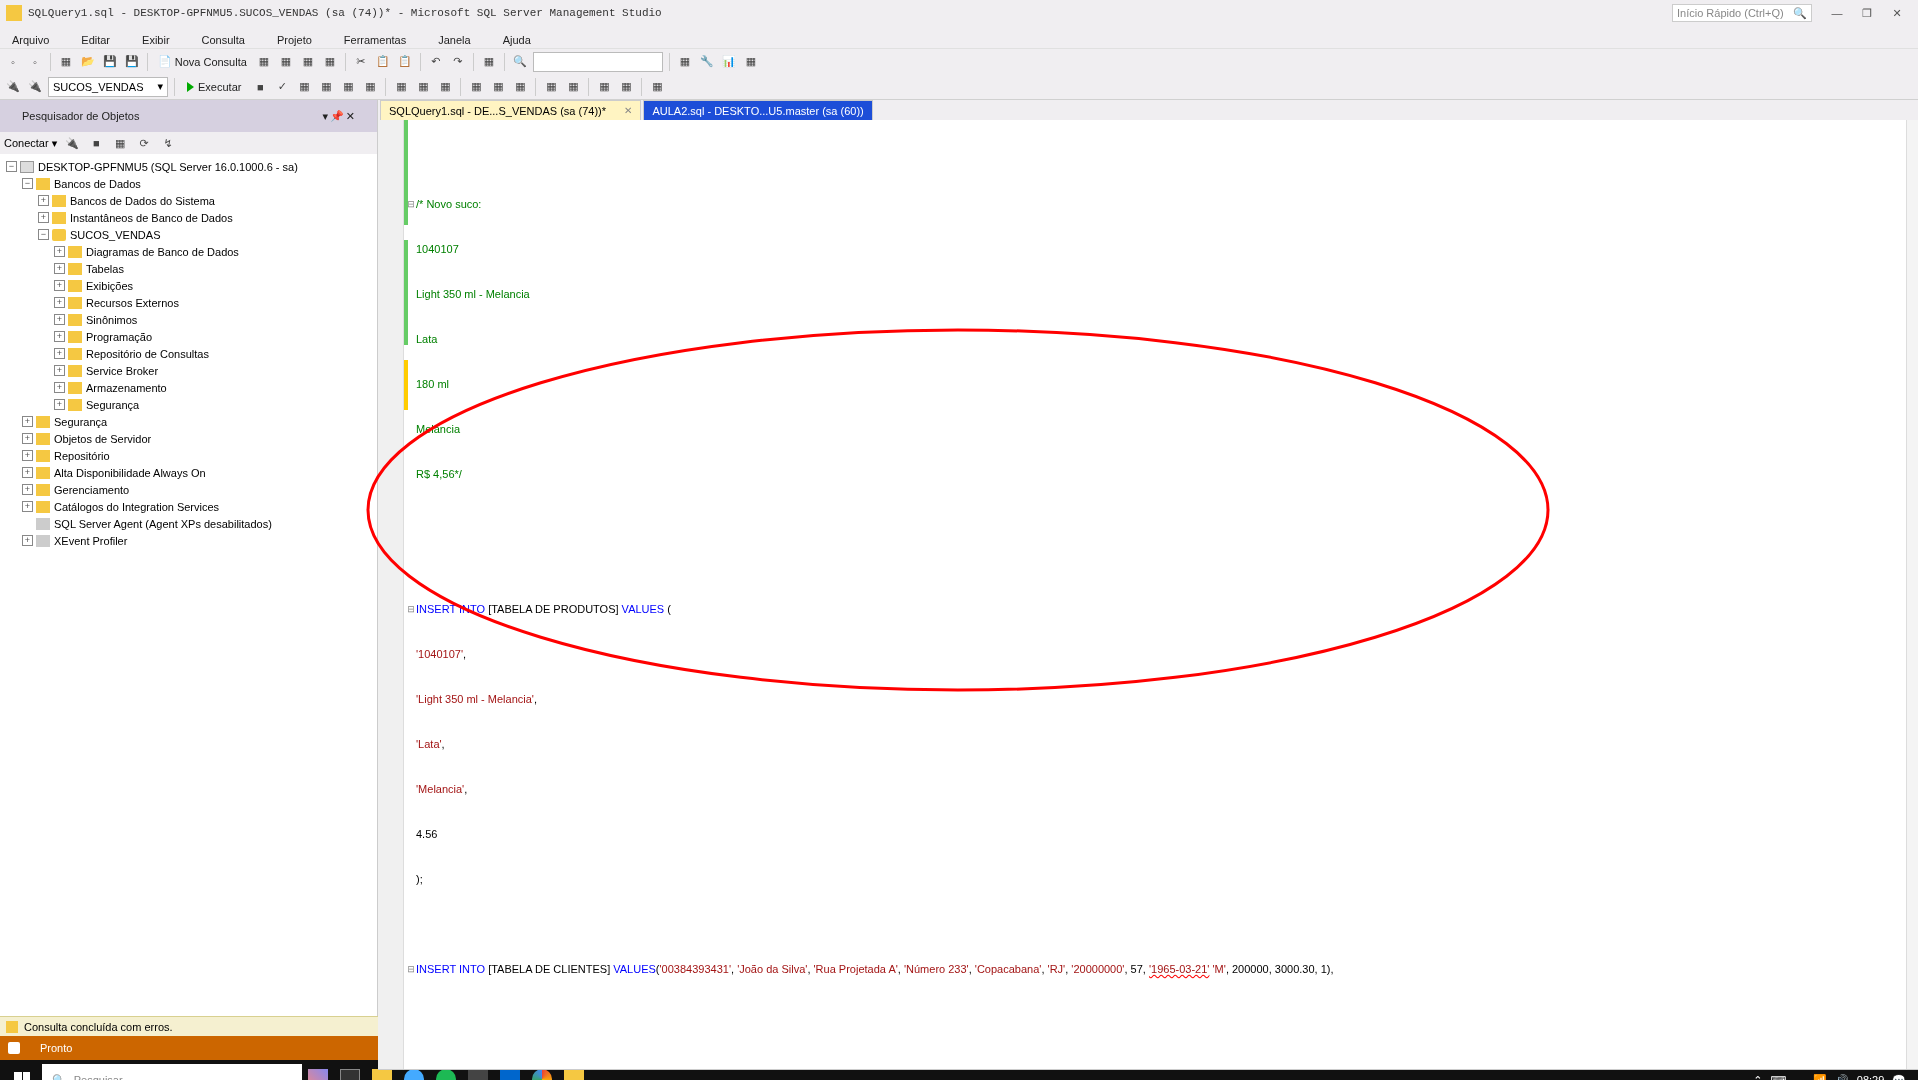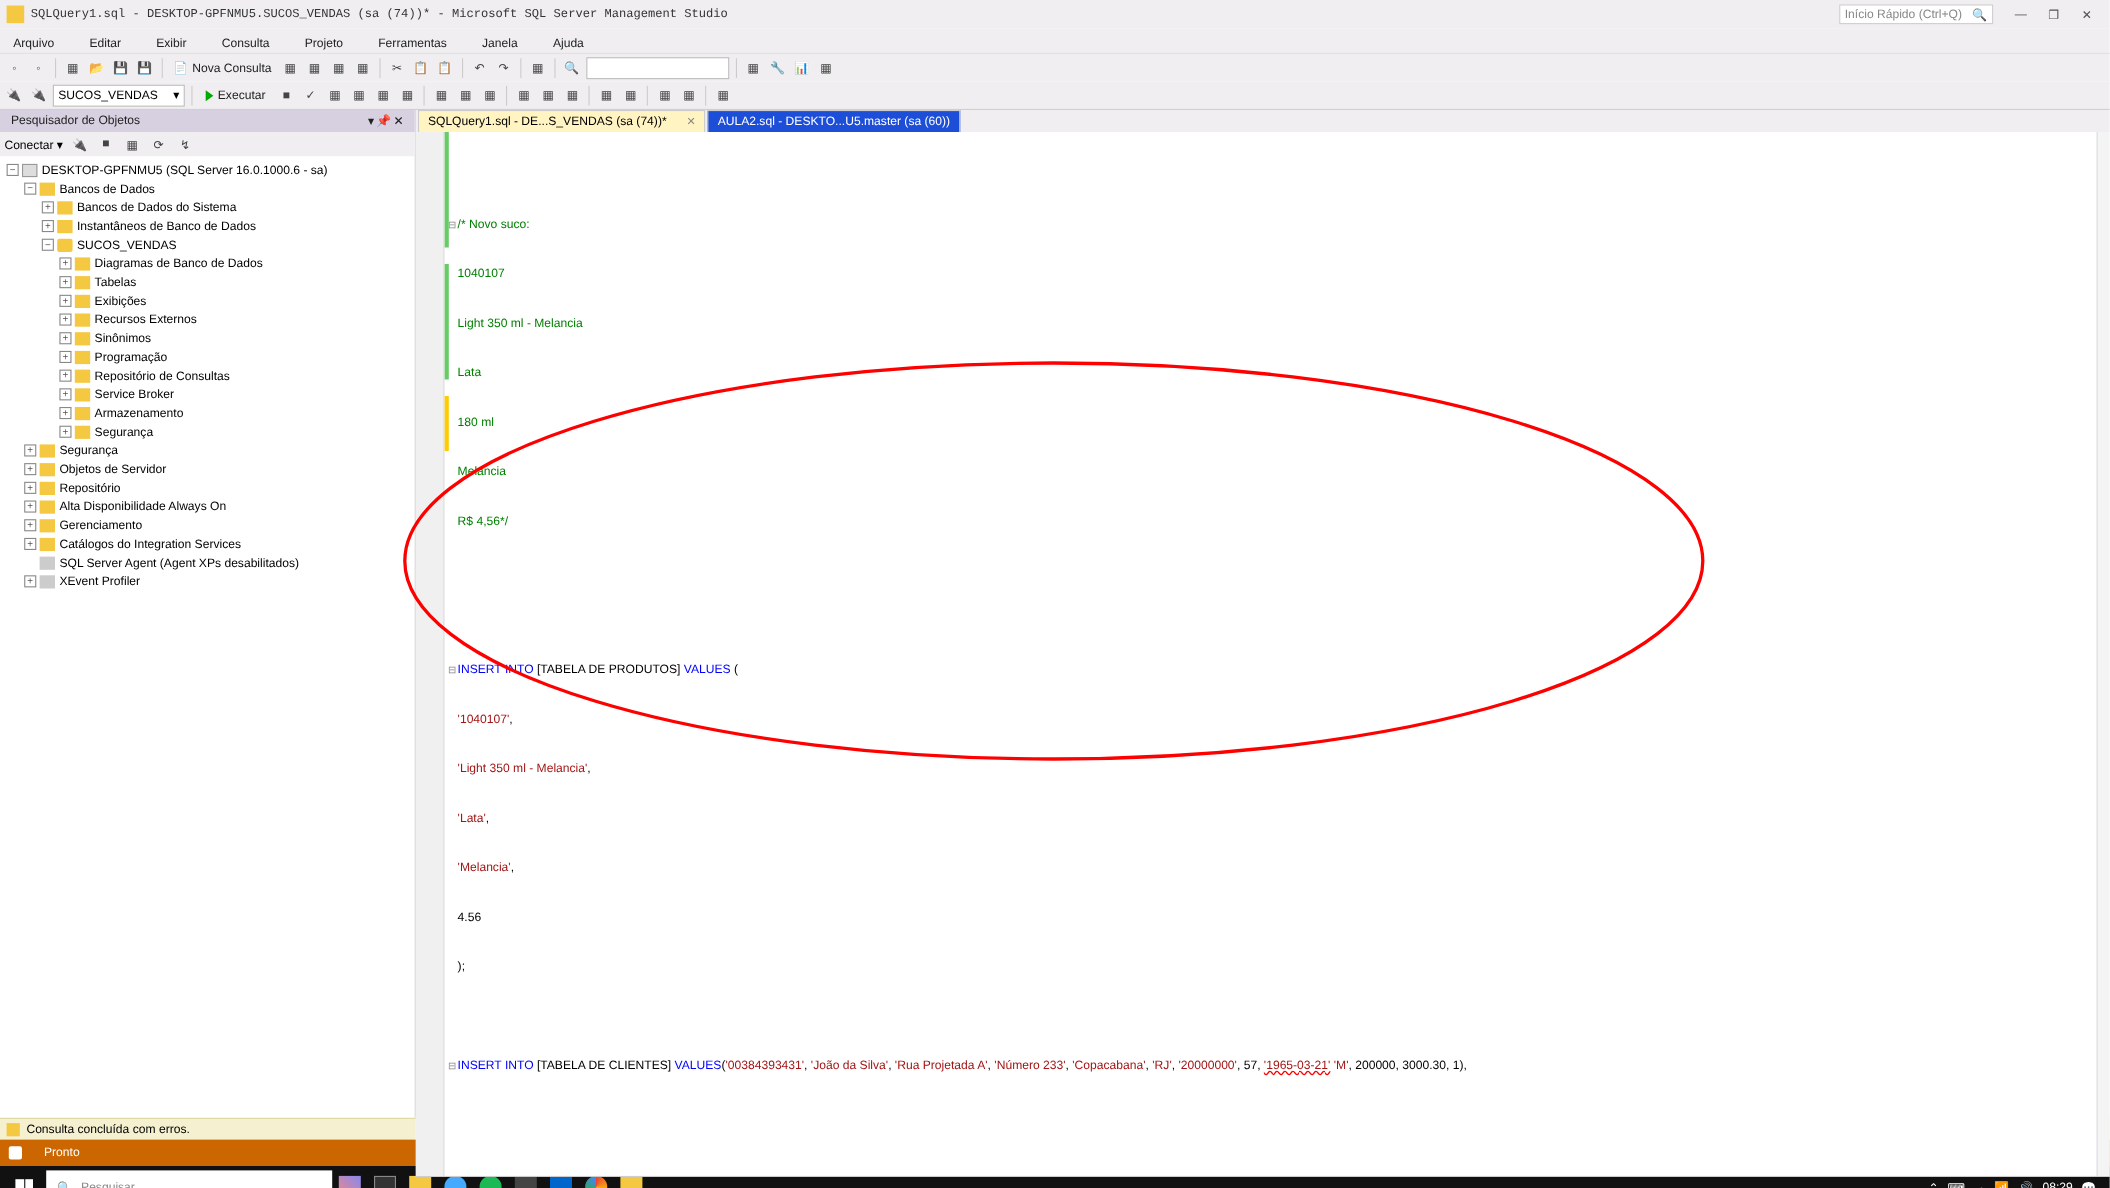--- a/index.html
+++ b/index.html
@@ -15,21 +15,21 @@
 .toolbar { height:26px; background:#f0eef1; border-top:1px solid #e0e0e0; display:flex; align-items:center; padding:0 4px; gap:4px; }
 .tb-btn { width:18px; height:18px; display:flex; align-items:center; justify-content:center; color:#444; }
 .tb-sep { width:1px; height:18px; background:#ccc; margin:0 2px; }
 .tb-text { padding:0 4px; color:#222; display:flex; align-items:center; gap:3px; }
 .tb-drop { border:1px solid #bbb; background:#fff; height:20px; padding:0 4px; display:flex; align-items:center; min-width:120px; }
 .toolbar2 { height:26px; background:#f0eef1; display:flex; align-items:center; padding:0 4px; gap:4px; border-bottom:1px solid #d0d0d0; }
 .exec-btn { display:flex; align-items:center; gap:4px; padding:0 6px; color:#222; }
 .exec-btn .tri { width:0; height:0; border-left:7px solid #0a0; border-top:5px solid transparent; border-bottom:5px solid transparent; }
 .main { display:flex; height:calc(100% - 26px - 22px - 26px - 26px - 24px - 40px); }
 .objexp { width:378px; border-right:1px solid #ccc; display:flex; flex-direction:column; background:#fff; }
-.objexp-hdr { background:#d6d0e0; height:20px; display:flex; align-items:center; padding:0 10px; color:#222; justify-content:space-between; }
+.objexp-hdr { background:#d6d0e0; height:32px; display:flex; align-items:center; padding:0 22px; color:#222; justify-content:space-between; }
 .objexp-hdr .hdrctrl { display:flex; gap:2px; }
 .objexp-tbar { height:22px; background:#f0eef1; display:flex; align-items:center; padding:0 4px; gap:6px; }
 .tree { flex:1; overflow:auto; padding:4px 2px; }
 .tree-node { display:flex; align-items:center; height:17px; white-space:nowrap; }
 .tree-node .exp { width:11px; height:11px; border:1px solid #888; display:flex; align-items:center; justify-content:center; font-size:9px; margin-right:3px; color:#555; line-height:1; }
 .tree-node .noexp { width:11px; margin-right:3px; }
 .tree-node .fico { width:14px; height:12px; background:#f5c842; margin-right:4px; }
 .tree-node .dbico { width:14px; height:12px; background:#f5c842; border-radius:2px; margin-right:4px; }
 .tree-node .srvico { width:14px; height:12px; background:#ddd; border:1px solid #999; margin-right:4px; }
 .content { flex:1; display:flex; flex-direction:column; position:relative; }

